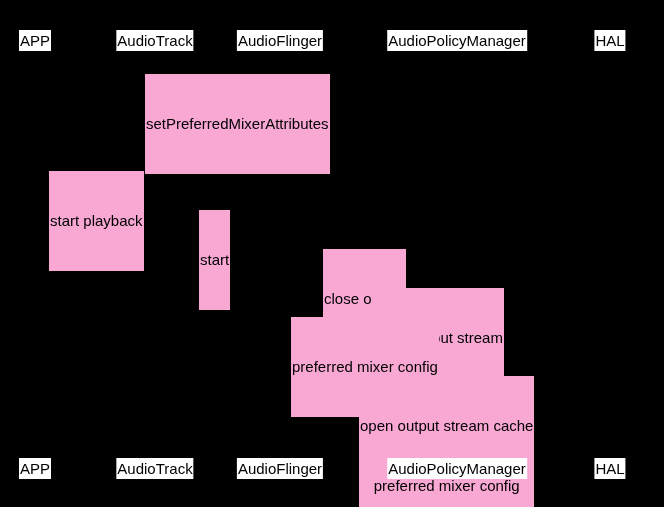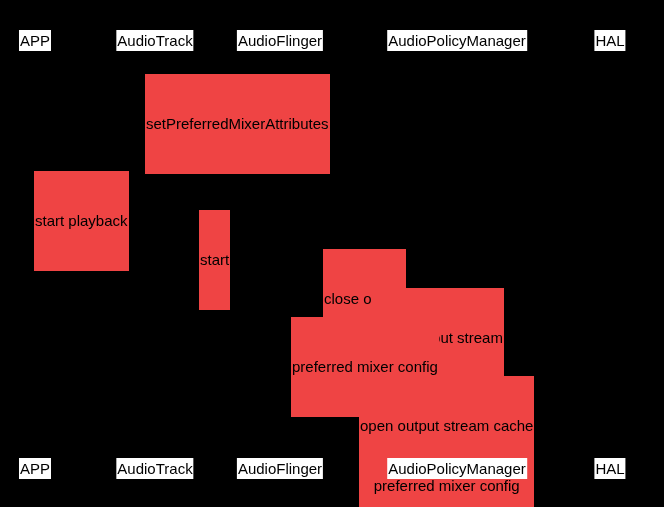--- a/index.html
+++ b/index.html
@@ -51,21 +51,21 @@
     height: 21px;
     white-space: nowrap;
     padding: 0 1px;
     box-sizing: content-box;
     transform: translateX(-50%);
     text-align: center;
   }
   
   .msg-label {
     position: absolute;
-    background: #ef4444;
+    background: #f9a8d4;
     color: #000000;
     font-size: 15px;
     line-height: 20px;
     white-space: pre;
     padding: 0 1px;
     box-sizing: content-box;
   }
   .msg-label.center { text-align: center; }
   .msg-label.left   { text-align: left; }
   .msg-label.two-line { line-height: 20px; }
@@ -109,21 +109,21 @@
   <div class="participant" style="left:155px; top:30px">AudioTrack</div>
   <div class="participant" style="left:280px; top:30px">AudioFlinger</div>
   <div class="participant" style="left:457px; top:30px">AudioPolicyManager</div>
   <div class="participant" style="left:610px; top:30px">HAL</div>
 
   <div class="msg-label left" style="left:145px; top:74px">
     <div>setPreferredMixerAttributes</div>
   </div>
 
 
-  <div class="msg-label left" style="left:34px; top:171px">
+  <div class="msg-label left" style="left:49px; top:171px">
     <div>start playback</div>
   </div>
 
   <div class="msg-label left" style="left:199px; top:210px">
     <div>start</div>
   </div>
 
   <div class="msg-label left" style="left:323px; top:249px">
     <div>close output</div>
   </div>

